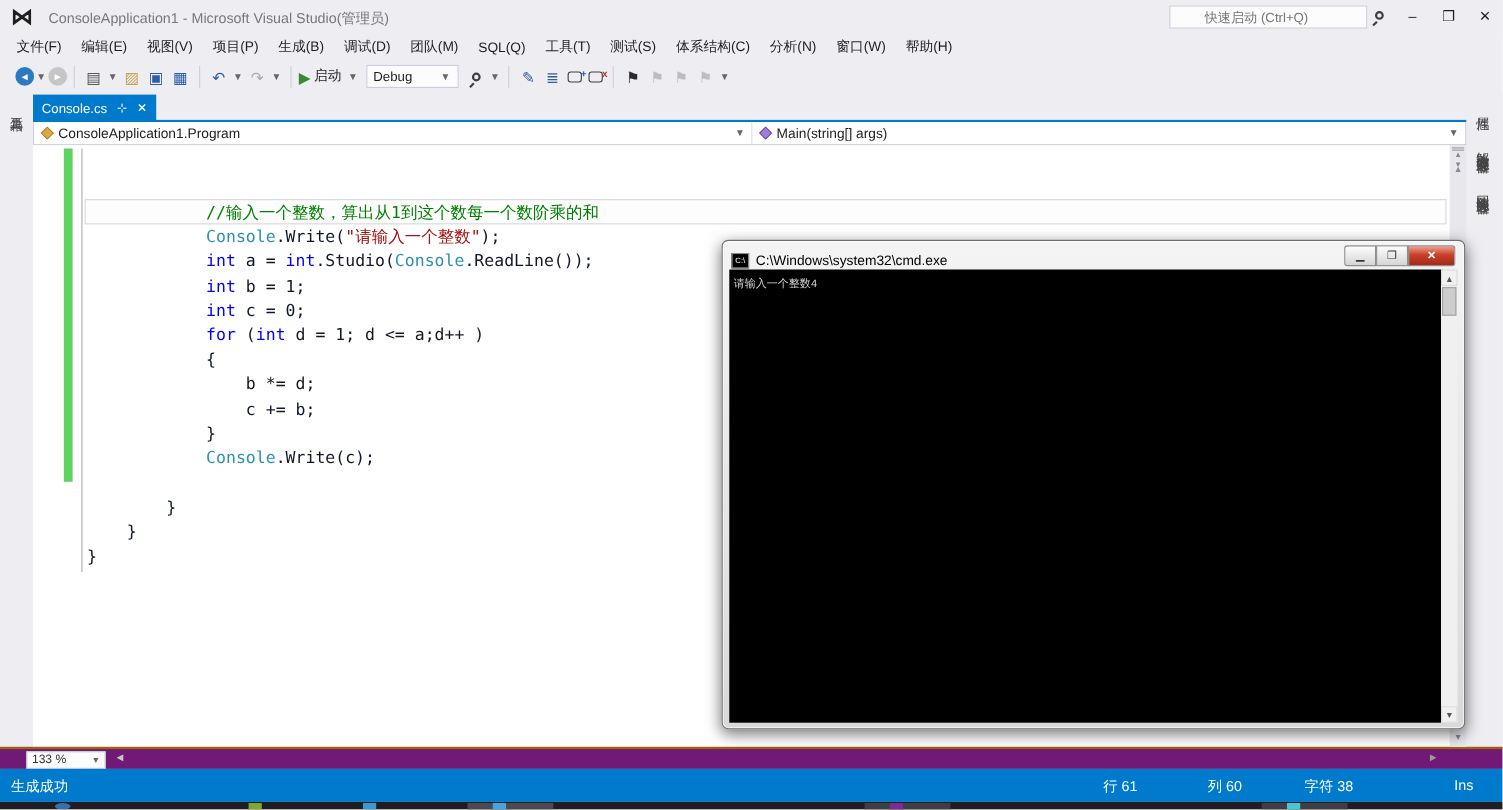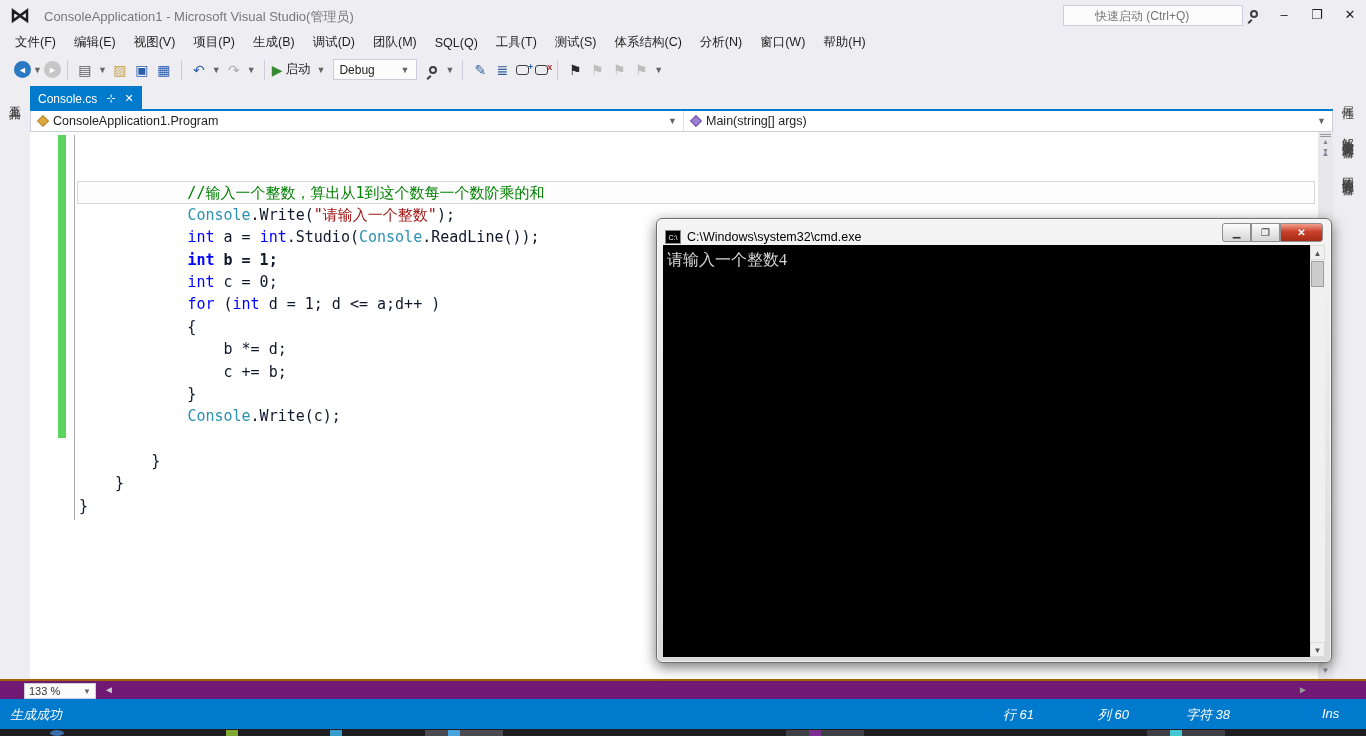--- a/index.html
+++ b/index.html
@@ -71,41 +71,41 @@
   .vscroll .arr { text-align:center; font-size:8px; color:#868999; height:13px; line-height:13px; }
   .vscroll .arr.down { position:absolute; bottom:2px; width:100%; }
 
   
   .bottomrow { position:absolute; left:0; top:679px; width:1366px; height:20px; background:#701a75; border-top:2px solid #a16207;padding-left:21px; }
   .zoombox { position:absolute; left:24px; top:2px; width:72px; height:16px; background:#FCFCFC; border:1px solid #CCCEDB; font-size:11px; display:flex; align-items:center; justify-content:space-between; padding:0 4px; color:#333; }
   .zoombox .dd { font-size:8px; color:#666; }
   .hs-arrow { position:absolute; top:3px; font-size:10px; color:#9B9B9B; }
 
   
-  .statusbar { position:absolute; left:0; top:699px; width:1366px; height:30px; background:#007ACC; color:#FFFFFF; font-size:13px;font-style:italic; }
+  .statusbar { position:absolute; left:0; top:699px; width:1366px; height:30px; background:#007ACC; color:#FFFFFF; font-size:13px; }
   .status-msg { position:absolute; left:10px; top:7px; }
   .status-field { position:absolute; top:7px; }
 
   
   .taskbar { position:absolute; left:0; top:729px; width:1366px; height:7px; background:#1D1D22; }
   .tk { position:absolute; top:1px; height:6px; }
 
   
   .cmdwin { position:absolute; left:656px; top:218px; width:676px; height:445px; z-index:50;
             background:linear-gradient(#F4F4F4,#D9D9D9); border:1px solid #6E6E6E; border-radius:6px;
             box-shadow:0 0 0 1px rgba(255,255,255,.6) inset, 0 4px 14px rgba(0,0,0,.55); }
   .cmd-titlebar { position:absolute; left:0; top:0; width:100%; height:36px; display:flex; align-items:center; padding-left:8px; }
   .cmd-ico { width:16px; height:14px; background:#000; color:#fff; font-size:7px; line-height:14px; text-align:center; margin-right:6px; border:1px solid #888; }
   .cmd-title { font-size:12.5px; color:#000; }
   .cmd-btns { position:absolute; right:8px; top:4px; display:flex; }
   .cmd-btn { width:29px; height:19px; border:1px solid #8E8E8E; background:linear-gradient(#FDFDFD,#D5D5D5); font-size:10px; line-height:17px; text-align:center; color:#333; }
   .cmd-btn.min { border-radius:3px 0 0 3px; }
   .cmd-btn.close { width:43px; border-radius:0 3px 3px 0; background:linear-gradient(#F2A08C,#C8402A 45%,#A62A16); color:#fff; font-weight:bold; }
   .cmd-console { position:absolute; left:6px; top:26px; width:649px; height:631px; background:#000; height:412px; padding:5px 4px; }
-  .cmd-line { font-family:Liberation Serif, serif; font-size:16px; color:#D4D4D4; line-height:19px; white-space:pre; }
+  .cmd-line { font-family:Liberation Mono, monospace; font-size:10px; color:#D4D4D4; line-height:19px; white-space:pre; }
   .cmd-cursor { display:inline-block; width:9px; height:3px; background:#D4D4D4; margin-left:3px; }
   .cmd-scroll { position:absolute; right:6px; top:26px; width:15px; height:412px; background:#F0F0F0; }
   .cmd-scroll .arr { height:15px; text-align:center; font-size:8px; color:#555; line-height:15px; background:#F0F0F0; border:1px solid #DCDCDC; }
   .cmd-scroll .arr.down { position:absolute; bottom:0; width:100%; }
   .cmd-thumb { position:absolute; top:16px; left:1px; width:13px; height:26px; background:#CDCDCD; border:1px solid #A0A0A0; }
 </style>
 </head>
 <body>
 
 <div class="titlebar">
@@ -209,21 +209,21 @@
 <div class="editor">
   <div class="changebar"></div>
   <div class="outline-line"></div>
   <div class="caretline" style="top: 48.7px;"></div>
   <div>
       <div class="code-line" style="top: 5px;"></div>
       <div class="code-line" style="top: 27.35px;"></div>
       <div class="code-line" style="top: 49.7px;"><span class="tok-com">            //输入一个整数，算出从1到这个数每一个数阶乘的和</span></div>
       <div class="code-line" style="top: 72.05px;"><span class="tok-plain">            </span><span class="tok-type">Console</span><span class="tok-plain">.Write(</span><span class="tok-str">"请输入一个整数"</span><span class="tok-plain">);</span></div>
       <div class="code-line" style="top: 94.4px;"><span class="tok-plain">            </span><span class="tok-kw">int</span><span class="tok-plain"> a = </span><span class="tok-kw">int</span><span class="tok-plain">.Studio(</span><span class="tok-type">Console</span><span class="tok-plain">.ReadLine());</span></div>
-      <div class="code-line" style="top: 116.75px; font-weight: bold;"><span class="tok-plain">            </span><span class="tok-kw">int</span><span class="tok-plain"> b = 1;</span></div>
+      <div class="code-line" style="top: 116.75px;"><span class="tok-plain">            </span><span class="tok-kw">int</span><span class="tok-plain"> b = 1;</span></div>
       <div class="code-line" style="top: 139.1px;"><span class="tok-plain">            </span><span class="tok-kw">int</span><span class="tok-plain"> c = 0;</span></div>
       <div class="code-line" style="top: 161.45px;"><span class="tok-plain">            </span><span class="tok-kw">for</span><span class="tok-plain"> (</span><span class="tok-kw">int</span><span class="tok-plain"> d = 1; d &lt;= a;d++ )</span></div>
       <div class="code-line" style="top: 183.8px;"><span class="tok-plain">            {</span></div>
       <div class="code-line" style="top: 206.15px;"><span class="tok-plain">                b *= d;</span></div>
       <div class="code-line" style="top: 228.5px;"><span class="tok-plain">                c += b;</span></div>
       <div class="code-line" style="top: 250.85px;"><span class="tok-plain">            }</span></div>
       <div class="code-line" style="top: 273.2px;"><span class="tok-plain">            </span><span class="tok-type">Console</span><span class="tok-plain">.Write(c);</span></div>
       <div class="code-line" style="top: 295.55px;"></div>
       <div class="code-line" style="top: 317.9px;"><span class="tok-plain">        }</span></div>
       <div class="code-line" style="top: 340.25px;"><span class="tok-plain">    }</span></div>

